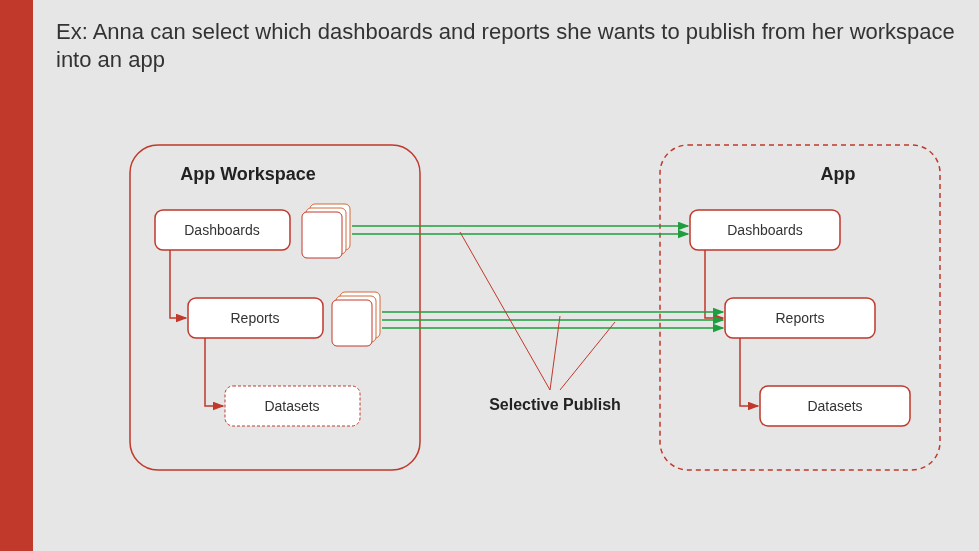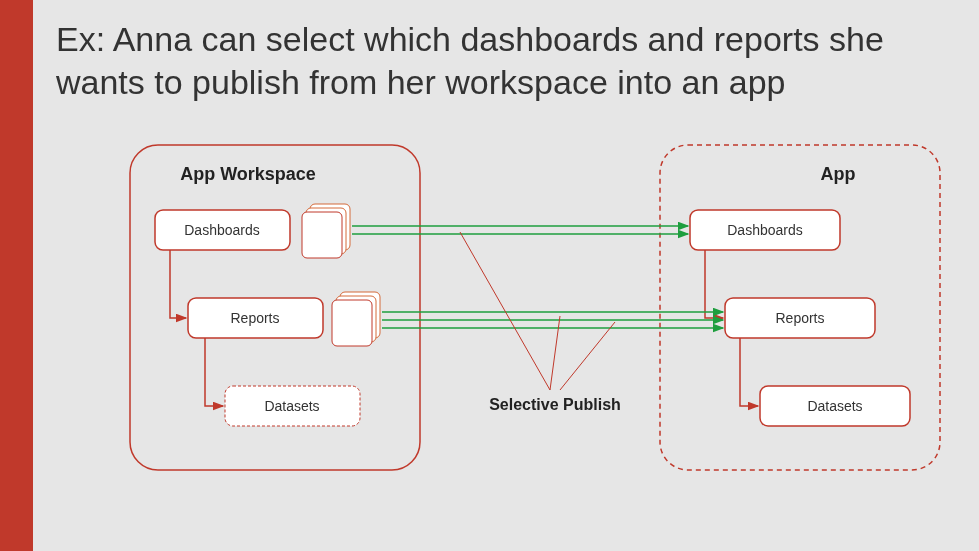--- a/index.html
+++ b/index.html
@@ -1,18 +1,18 @@
 <!DOCTYPE html>
 <html><head>
 <meta charset="utf-8">
 <style>
   html,body{margin:0;padding:0}
   body{width:979px;height:551px;background:#e6e6e6;font-family:'Segoe UI',Arial,sans-serif;position:relative;overflow:hidden}
   .accent-bar{position:absolute;left:0;top:0;width:33px;height:551px;background:#c0392b}
-  .title{position:absolute;left:56px;top:18px;width:900px;font-size:34px;color:#333;line-height:1.25}
+  .title{position:absolute;left:56px;top:18px;width:900px;font-size:22px;color:#333;line-height:1.25}
   svg{position:absolute;left:0;top:0}
   text{font-family:'Segoe UI',Arial,sans-serif}
 </style>
 </head>
 <body>
 
 <div class="accent-bar"></div>
 
 <div class="title">Ex: Anna can select which dashboards and reports she wants to publish from her workspace into an app</div>
 

